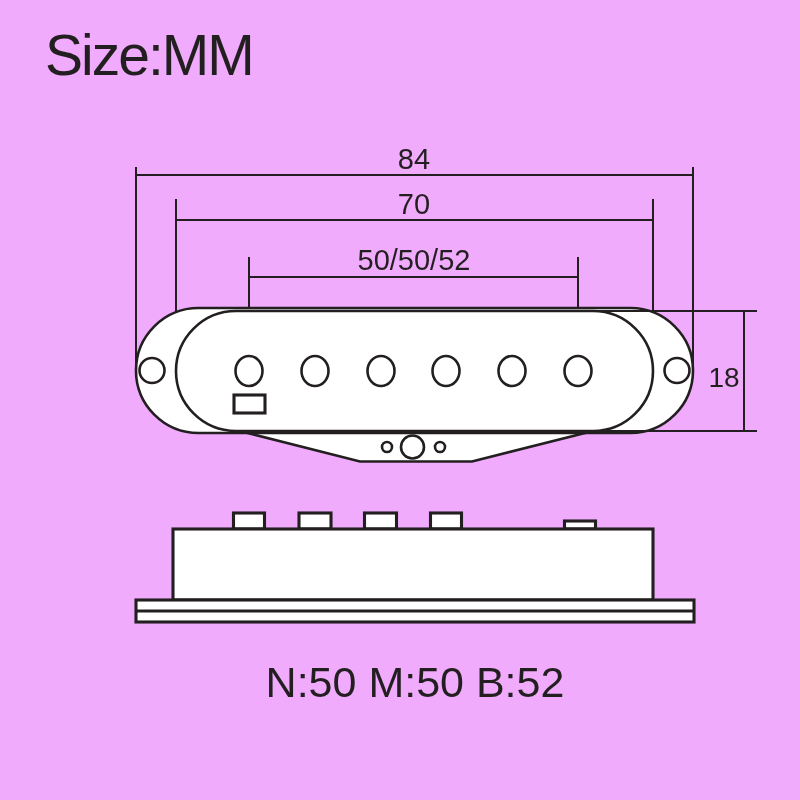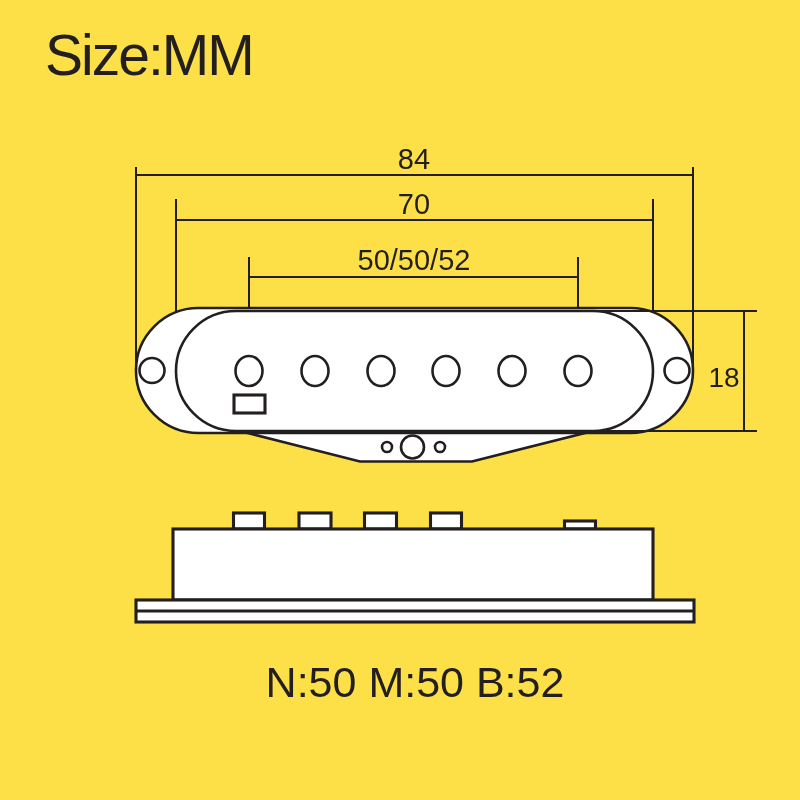--- a/index.html
+++ b/index.html
@@ -4,21 +4,21 @@
 <style>
   html, body {
     margin: 0;
     padding: 0;
     background: #ffffff;
   }
   .canvas {
     position: relative;
     width: 800px;
     height: 800px;
-    background: #fde047;
+    background: #f0abfc;
     overflow: hidden;
     font-family: "Liberation Sans", sans-serif;
   }
   svg text {
     font-family: "Liberation Sans", sans-serif;
     fill: #231f20;
   }
   .title-text {
     font-size: 57px;
     letter-spacing: -2px;

